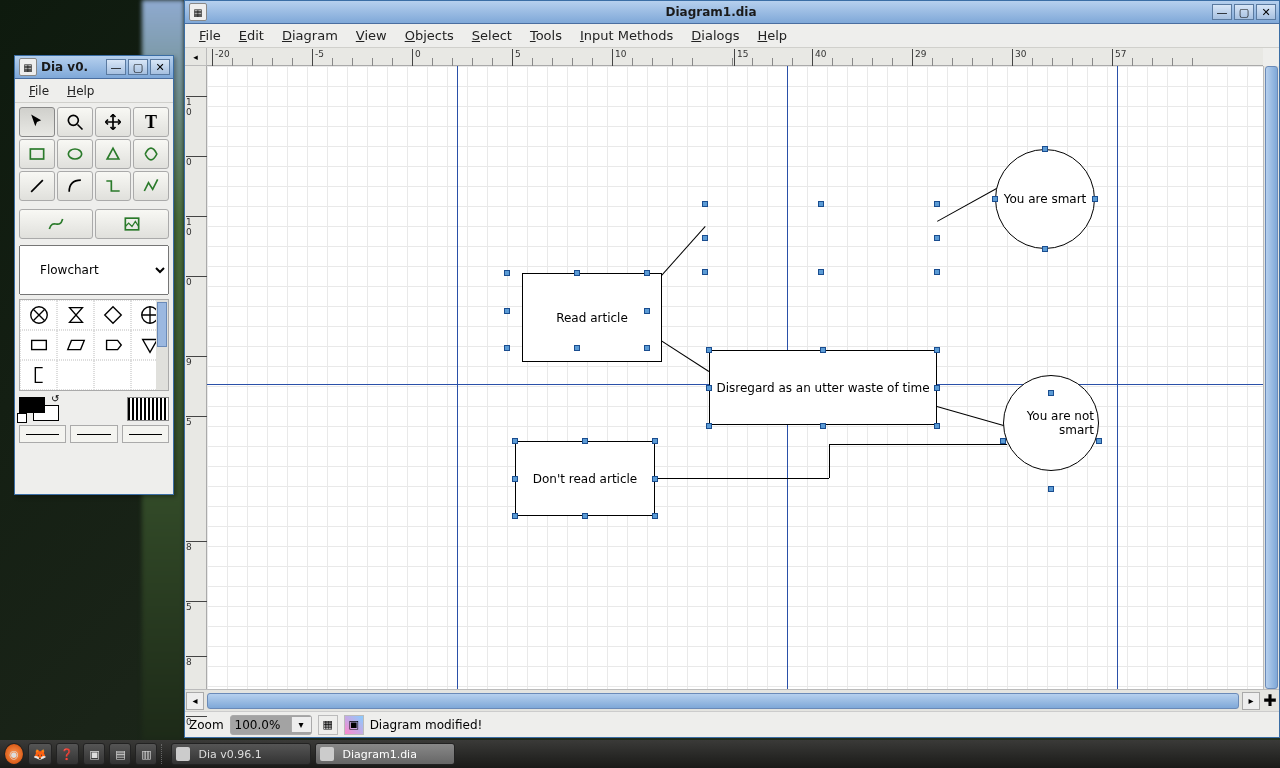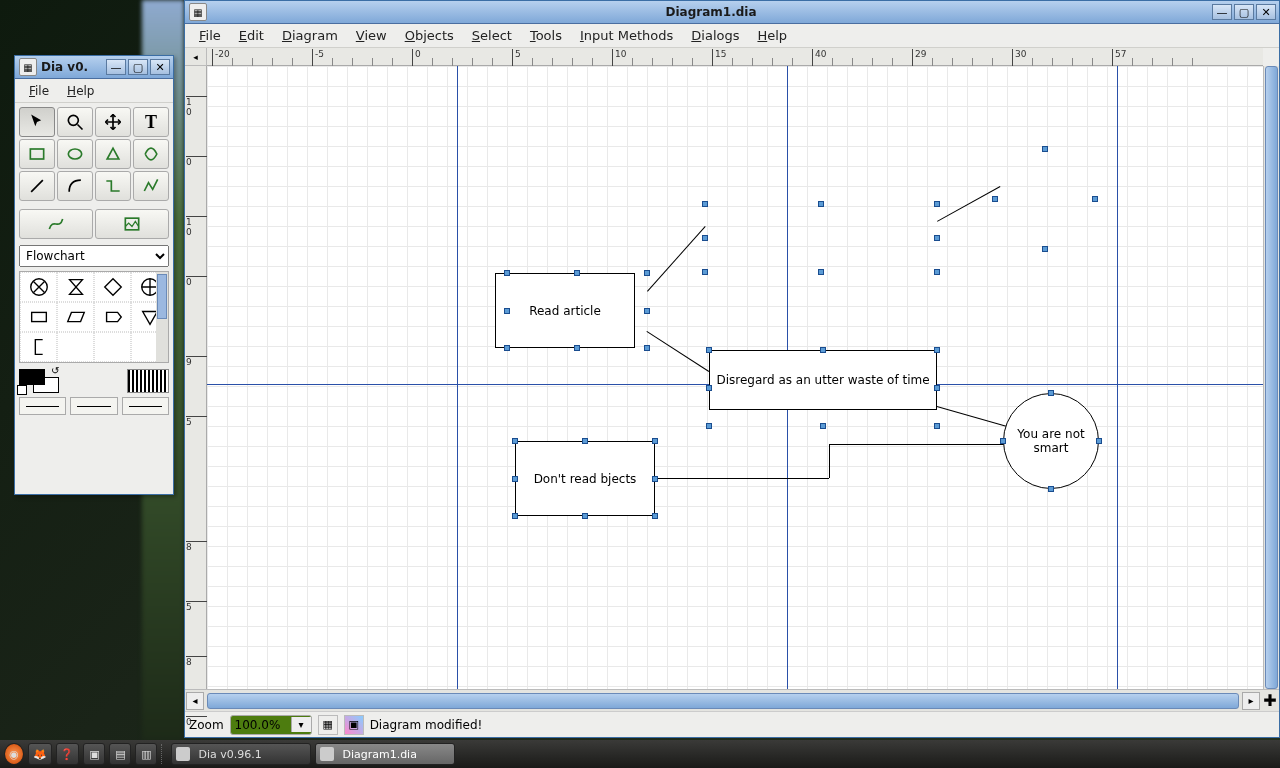--- a/index.html
+++ b/index.html
@@ -65,38 +65,38 @@
     background:#e4e4e0; border-top:1px solid #bbb;}
   .scroll-h-row .arrow { width:18px; height:18px; background:#eee; border:1px solid #aaa; margin:0 1px;
     display:flex;align-items:center;justify-content:center; font-size:10px; cursor:pointer;}
   .scroll-h-row .track { flex:1; height:16px; background:#e0e0dc; position:relative; margin:0 2px;}
   .scroll-h-row .track .thumb{position:absolute;left:0;right:0;top:0;bottom:0;
     background:linear-gradient(#b6d0ee,#7fa8d8);border:1px solid #6a8ab8;border-radius:3px;}
   .scroll-h-row .plus { width:18px;height:18px;font-weight:bold;display:flex;align-items:center;justify-content:center;cursor:pointer;}
 
   .statusbar { height:26px; background:#eeeeec; border-top:1px solid #ccc; display:flex; align-items:center;
     font-size:12px; padding:0 4px; gap:6px;}
-  .statusbar .zoom-field{display:flex;align-items:center;border:1px solid #aaa;background:#4d7c0f;border-radius:3px;}
+  .statusbar .zoom-field{display:flex;align-items:center;border:1px solid #aaa;background:#a3a3a3;border-radius:3px;}
   .statusbar .zoom-field input{border:none;width:60px;padding:2px 4px;font-size:12px;background:transparent;}
   .statusbar .zoom-field button{border:none;border-left:1px solid #aaa;background:#eee;padding:2px 7px;cursor:pointer;font-size:10px;}
   .statusbar .mini{width:20px;height:20px;border:1px solid #bbb;display:flex;align-items:center;justify-content:center;font-size:11px;}
 
   
   .win-tool { position:absolute; left:14px; top:55px; width:160px; height:440px;
     border:1px solid #3b6ea5; background:#eeeeec; display:flex; flex-direction:column;
     box-shadow:2px 2px 4px rgba(0,0,0,0.3);}
   .win-tool .menubar{font-size:12px;}
   .toolgrid { display:grid; grid-template-columns:repeat(4,1fr); gap:2px; padding:4px;}
   .toolgrid.wide{grid-template-columns:repeat(2,1fr);}
   .toolbtn { height:30px; background:linear-gradient(#f8f8f4,#e0e0dc); border:1px solid #aaa; border-radius:3px;
     display:flex;align-items:center;justify-content:center; cursor:pointer; font-size:14px;}
   .toolbtn.active{background:linear-gradient(#d0d0cc,#e8e8e4); border-color:#888;}
   .toolbtn svg{width:20px;height:20px;}
   .sheet-sel { margin:2px 4px; display:flex;}
-  .sheet-sel select { flex:1; font-size:12px; padding:2px;}
+  .sheet-sel select { flex:1; font-size:12px; padding:16px;}
   .shapegrid { background:#fff; margin:2px 4px; border:1px solid #aaa; display:grid;
     grid-template-columns:repeat(4,1fr); grid-auto-rows:30px; position:relative;}
   .shapegrid .shp{border:1px dotted #ddd;display:flex;align-items:center;justify-content:center;cursor:pointer;}
   .shapegrid .shp svg{width:22px;height:22px;stroke:#000;fill:none;stroke-width:1.5;}
   .shapegrid .scroll-mini{position:absolute;right:0;top:0;bottom:0;width:12px;background:#e0e0dc;}
   .shapegrid .scroll-mini .th{position:absolute;left:1px;right:1px;top:2px;height:50%;background:#9bb8e0;border:1px solid #6a8ab8;}
   .colorrow { display:flex; gap:8px; padding:4px; align-items:center;}
   .swatch{width:40px;height:24px; position:relative;}
   .swatch .fg{position:absolute;left:0;top:0;width:26px;height:16px;background:#000;border:1px solid #000;}
   .swatch .bg{position:absolute;right:0;bottom:0;width:26px;height:16px;background:#fff;border:1px solid #000;}
@@ -167,21 +167,21 @@
         <div class="tick" style="left: 305px;">5</div>
         <div class="minor" style="left: 325px;"></div>
         <div class="minor" style="left: 345px;"></div>
         <div class="minor" style="left: 365px;"></div>
         <div class="minor" style="left: 385px;"></div>
         <div class="tick" style="left: 405px;">10</div>
         <div class="minor" style="left: 425px;"></div>
         <div class="minor" style="left: 445px;"></div>
         <div class="minor" style="left: 465px;"></div>
         <div class="minor" style="left: 485px;"></div>
-        <div class="tick" style="left: 505px;">15</div>
+        <div class="tick" style="left: 527px;">15</div>
         <div class="minor" style="left: 525px;"></div>
         <div class="minor" style="left: 545px;"></div>
         <div class="minor" style="left: 565px;"></div>
         <div class="minor" style="left: 585px;"></div>
         <div class="tick" style="left: 605px;">40</div>
         <div class="minor" style="left: 625px;"></div>
         <div class="minor" style="left: 645px;"></div>
         <div class="minor" style="left: 665px;"></div>
         <div class="minor" style="left: 685px;"></div>
         <div class="tick" style="left: 705px;">29</div>
@@ -219,60 +219,61 @@
         <div class="guide-v" style="left: 580px;"></div>
         <div class="guide-v" style="left: 910px;"></div>
         <div class="guide-h" style="top: 318px;"></div>
         <div class="conn" style="left: 440px; top: 225px; width: 87.1149px; height: 1px; transform-origin: 0px 0px; transform: rotate(-48.2572deg);"></div>
         <div class="conn" style="left: 440px; top: 265px; width: 73.7835px; height: 1px; transform-origin: 0px 0px; transform: rotate(32.8285deg);"></div>
         <div class="conn" style="left: 730px; top: 155px; width: 72.0694px; height: 1px; transform-origin: 0px 0px; transform: rotate(-29.0546deg);"></div>
         <div class="conn" style="left: 730px; top: 340px; width: 72.8011px; height: 1px; transform-origin: 0px 0px; transform: rotate(15.9454deg);"></div>
         <div class="conn" style="left: 448px; top: 412px; width: 174px; height: 1px; transform-origin: 0px 0px; transform: rotate(0deg);"></div>
         <div class="conn" style="left: 622px; top: 412px; width: 34px; height: 1px; transform-origin: 0px 0px; transform: rotate(-90deg);"></div>
         <div class="conn" style="left: 622px; top: 378px; width: 178px; height: 1px; transform-origin: 0px 0px; transform: rotate(0deg);"></div>
-        <div class="shape-box" style="left: 288px; top: 207px; width: 140px; height: 75px;">Read article</div>
+        <div class="shape-box" style="left: 315px; top: 207px; width: 140px; height: 89px;">Read article</div>
         <div class="handle" style="left: 297px; top: 204px;"></div>
         <div class="handle" style="left: 367px; top: 204px;"></div>
         <div class="handle" style="left: 437px; top: 204px;"></div>
         <div class="handle" style="left: 437px; top: 241.5px;"></div>
         <div class="handle" style="left: 437px; top: 279px;"></div>
         <div class="handle" style="left: 367px; top: 279px;"></div>
         <div class="handle" style="left: 297px; top: 279px;"></div>
         <div class="handle" style="left: 297px; top: 241.5px;"></div>
         <div class="handle" style="left: 495px; top: 135px;"></div>
         <div class="handle" style="left: 611px; top: 135px;"></div>
         <div class="handle" style="left: 727px; top: 135px;"></div>
         <div class="handle" style="left: 727px; top: 169px;"></div>
         <div class="handle" style="left: 727px; top: 203px;"></div>
         <div class="handle" style="left: 611px; top: 203px;"></div>
         <div class="handle" style="left: 495px; top: 203px;"></div>
         <div class="handle" style="left: 495px; top: 169px;"></div>
-        <div class="shape-box" style="left: 502px; top: 284px; width: 228px; height: 60px;">Disregard as an utter waste of time</div>
+        <div class="shape-box" style="left: 502px; top: 284px; width: 228px; height: 75px;">Disregard as an utter waste of time</div>
         <div class="handle" style="left: 499px; top: 281px;"></div>
         <div class="handle" style="left: 613px; top: 281px;"></div>
         <div class="handle" style="left: 727px; top: 281px;"></div>
         <div class="handle" style="left: 727px; top: 319px;"></div>
         <div class="handle" style="left: 727px; top: 357px;"></div>
         <div class="handle" style="left: 613px; top: 357px;"></div>
         <div class="handle" style="left: 499px; top: 357px;"></div>
         <div class="handle" style="left: 499px; top: 319px;"></div>
-        <div class="shape-box" style="left: 308px; top: 375px; width: 140px; height: 75px;">Don't read bjects</div>
+        <div class="shape-box" style="left: 308px; top: 375px; width: 140px; height: 75px;">Don't read article</div>
         <div class="handle" style="left: 305px; top: 372px;"></div>
         <div class="handle" style="left: 375px; top: 372px;"></div>
         <div class="handle" style="left: 445px; top: 372px;"></div>
         <div class="handle" style="left: 445px; top: 409.5px;"></div>
         <div class="handle" style="left: 445px; top: 447px;"></div>
         <div class="handle" style="left: 375px; top: 447px;"></div>
         <div class="handle" style="left: 305px; top: 447px;"></div>
         <div class="handle" style="left: 305px; top: 409.5px;"></div>
+        <div class="shape-box shape-circle" style="left: 788px; top: 83px; width: 100px; height: 100px;">You are smart</div>
         <div class="handle" style="left: 835px; top: 80px;"></div>
         <div class="handle" style="left: 885px; top: 130px;"></div>
         <div class="handle" style="left: 835px; top: 180px;"></div>
         <div class="handle" style="left: 785px; top: 130px;"></div>
-        <div class="shape-box shape-circle" style="left: 796px; top: 327px; width: 96px; height: 96px;">You are not smart</div>
+        <div class="shape-box shape-circle" style="left: 796px; top: 309px; width: 96px; height: 96px; text-align: right;">You are not smart</div>
         <div class="handle" style="left: 841px; top: 324px;"></div>
         <div class="handle" style="left: 889px; top: 372px;"></div>
         <div class="handle" style="left: 841px; top: 420px;"></div>
         <div class="handle" style="left: 793px; top: 372px;"></div>
       </div>
 
     <div class="scroll-v">
       <div class="thumb"></div>
     </div>
     <div class="scroll-h-row">

